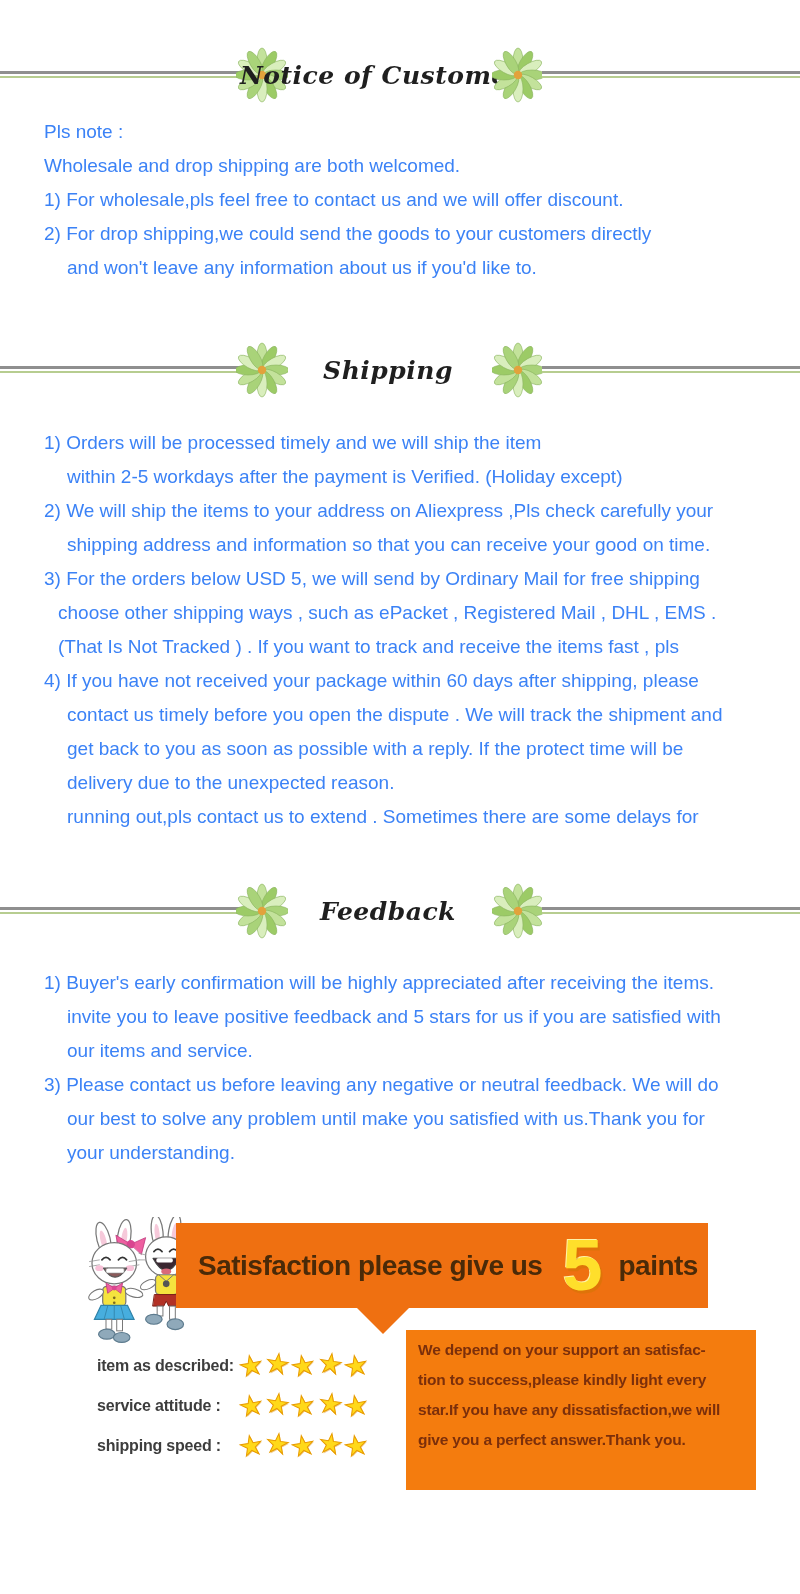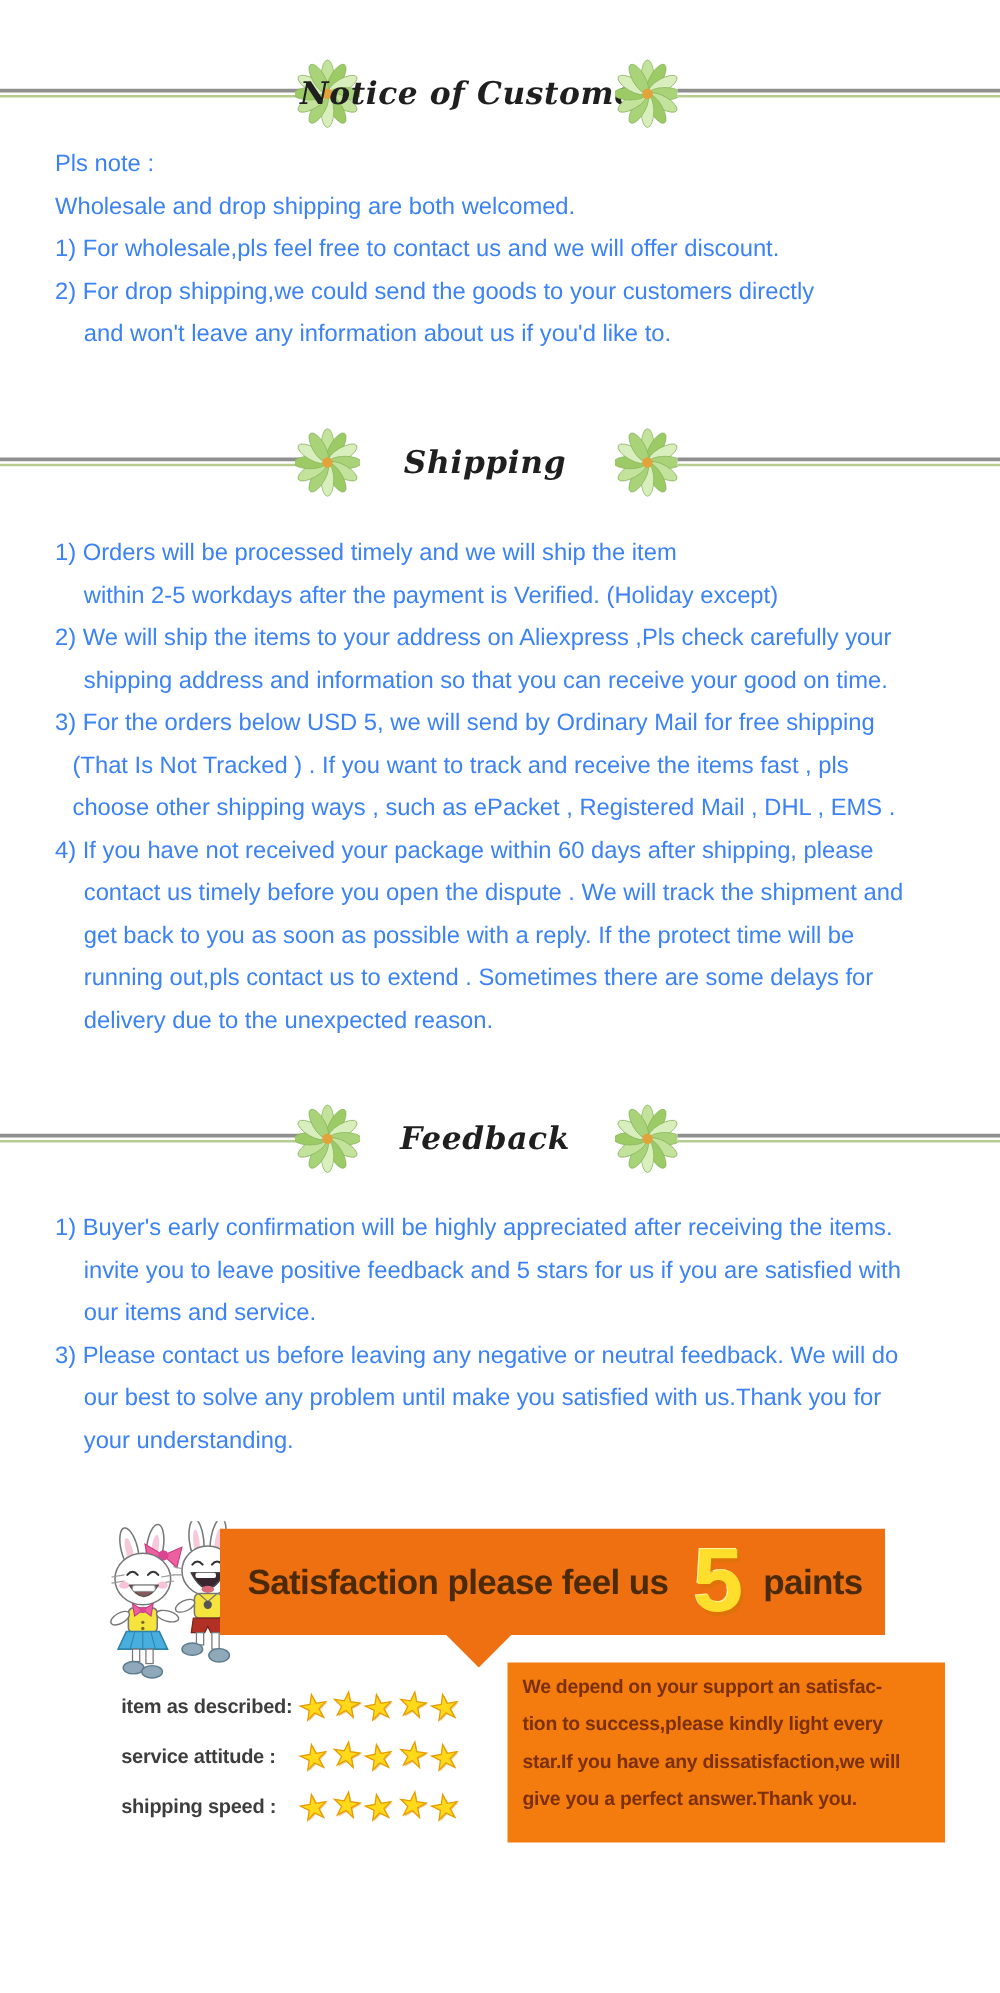--- a/index.html
+++ b/index.html
@@ -65,21 +65,21 @@
   }
   .stars{margin-left:4px;white-space:nowrap;}
   .star{
     display:inline-block;font-size:27px;line-height:27px;margin-right:2px;
     color:#ffd91a;-webkit-text-stroke:1px #e89b00;
     text-shadow:1px 1px 0 rgba(220,140,0,.45);
   }
   .star:nth-child(odd){transform:rotate(-10deg);}
   .star:nth-child(even){transform:rotate(8deg) translateY(-2px);}
   .note-box{
-    position:absolute;left:406px;top:139px;width:350px;height:144px;
+    position:absolute;left:406px;top:139px;width:350px;height:160px;
     background:var(--note-bg,#f47c0e);box-sizing:border-box;
     padding:5px 12px 4px 12px;
   }
   .note-line{
     font-size:15.5px;font-weight:700;line-height:30px;letter-spacing:-.2px;
     color:var(--note-text,#7b2f0b);white-space:nowrap;
   }
 </style>
 </head>
 <body>
@@ -135,27 +135,27 @@
         <use href="#flower-def"></use>
       </svg>
     <div class="rule rule-right"></div>
   </div>
   <div class="text-block tb-shipping">
     <p class="ln">1) Orders will be processed timely and we will ship the item</p>
     <p class="ln ind">within 2-5 workdays after the payment is Verified. (Holiday except)</p>
     <p class="ln">2) We will ship the items to your address on Aliexpress ,Pls check carefully your</p>
     <p class="ln ind">shipping address and information so that you can receive your good on time.</p>
     <p class="ln">3) For the orders below USD 5, we will send by Ordinary Mail for free shipping</p>
+    <p class="ln ind2">choose other shipping ways , such as ePacket , Registered Mail , DHL , EMS .</p>
     <p class="ln ind2">(That Is Not Tracked ) . If you want to track and receive the items fast , pls</p>
-    <p class="ln ind2">choose other shipping ways , such as ePacket , Registered Mail , DHL , EMS .</p>
     <p class="ln">4) If you have not received your package within 60 days after shipping, please</p>
     <p class="ln ind">contact us timely before you open the dispute . We will track the shipment and</p>
     <p class="ln ind">get back to you as soon as possible with a reply. If the protect time will be</p>
+    <p class="ln ind">delivery due to the unexpected reason.</p>
     <p class="ln ind">running out,pls contact us to extend . Sometimes there are some delays for</p>
-    <p class="ln ind">delivery due to the unexpected reason.</p>
   </div>
 
   <div class="sec-header mt-h3">
     <div class="rule rule-left"></div>
     <svg class="flower flower-left" viewBox="-26 -28 52 56">
         <use href="#flower-def"></use>
       </svg>
     <span class="sec-title">Feedback</span>
     <svg class="flower flower-right" viewBox="-26 -28 52 56">
         <use href="#flower-def"></use>
@@ -228,21 +228,21 @@
         <ellipse cx="147" cy="74" rx="10" ry="5" fill="#fff" stroke="#777" stroke-width="1.3" transform="rotate(35 147 74)"></ellipse>
         <path d="M109 94 L138 94 L140 108 L126 108 L123 102 L120 108 L107 108 Z" fill="#b23125" stroke="#7c1f16" stroke-width="1.2"></path>
         <rect x="112" y="108" width="7" height="12" fill="#fff" stroke="#777" stroke-width="1.2"></rect>
         <rect x="127" y="108" width="7" height="16" fill="#fff" stroke="#777" stroke-width="1.2"></rect>
         <ellipse cx="108" cy="124" rx="10" ry="6" fill="#8fa9ba" stroke="#5d7b8e" stroke-width="1.4"></ellipse>
         <ellipse cx="134" cy="130" rx="10" ry="6.5" fill="#8fa9ba" stroke="#5d7b8e" stroke-width="1.4"></ellipse>
       </g>
     </svg>
 
     <div class="banner">
-      <span class="headline-prefix">Satisfaction please feel us</span>
+      <span class="headline-prefix">Satisfaction please give us</span>
       <span class="big-five">5</span>
       <span class="headline-suffix">paints</span>
     </div>
     <div class="banner-tail"></div>
 
     <div class="ratings">
       <div class="rating-row">
         <span class="rating-label">item as described:</span>
         <span class="stars"><span class="star">★</span><span class="star">★</span><span class="star">★</span><span class="star">★</span><span class="star">★</span></span>
       </div>

